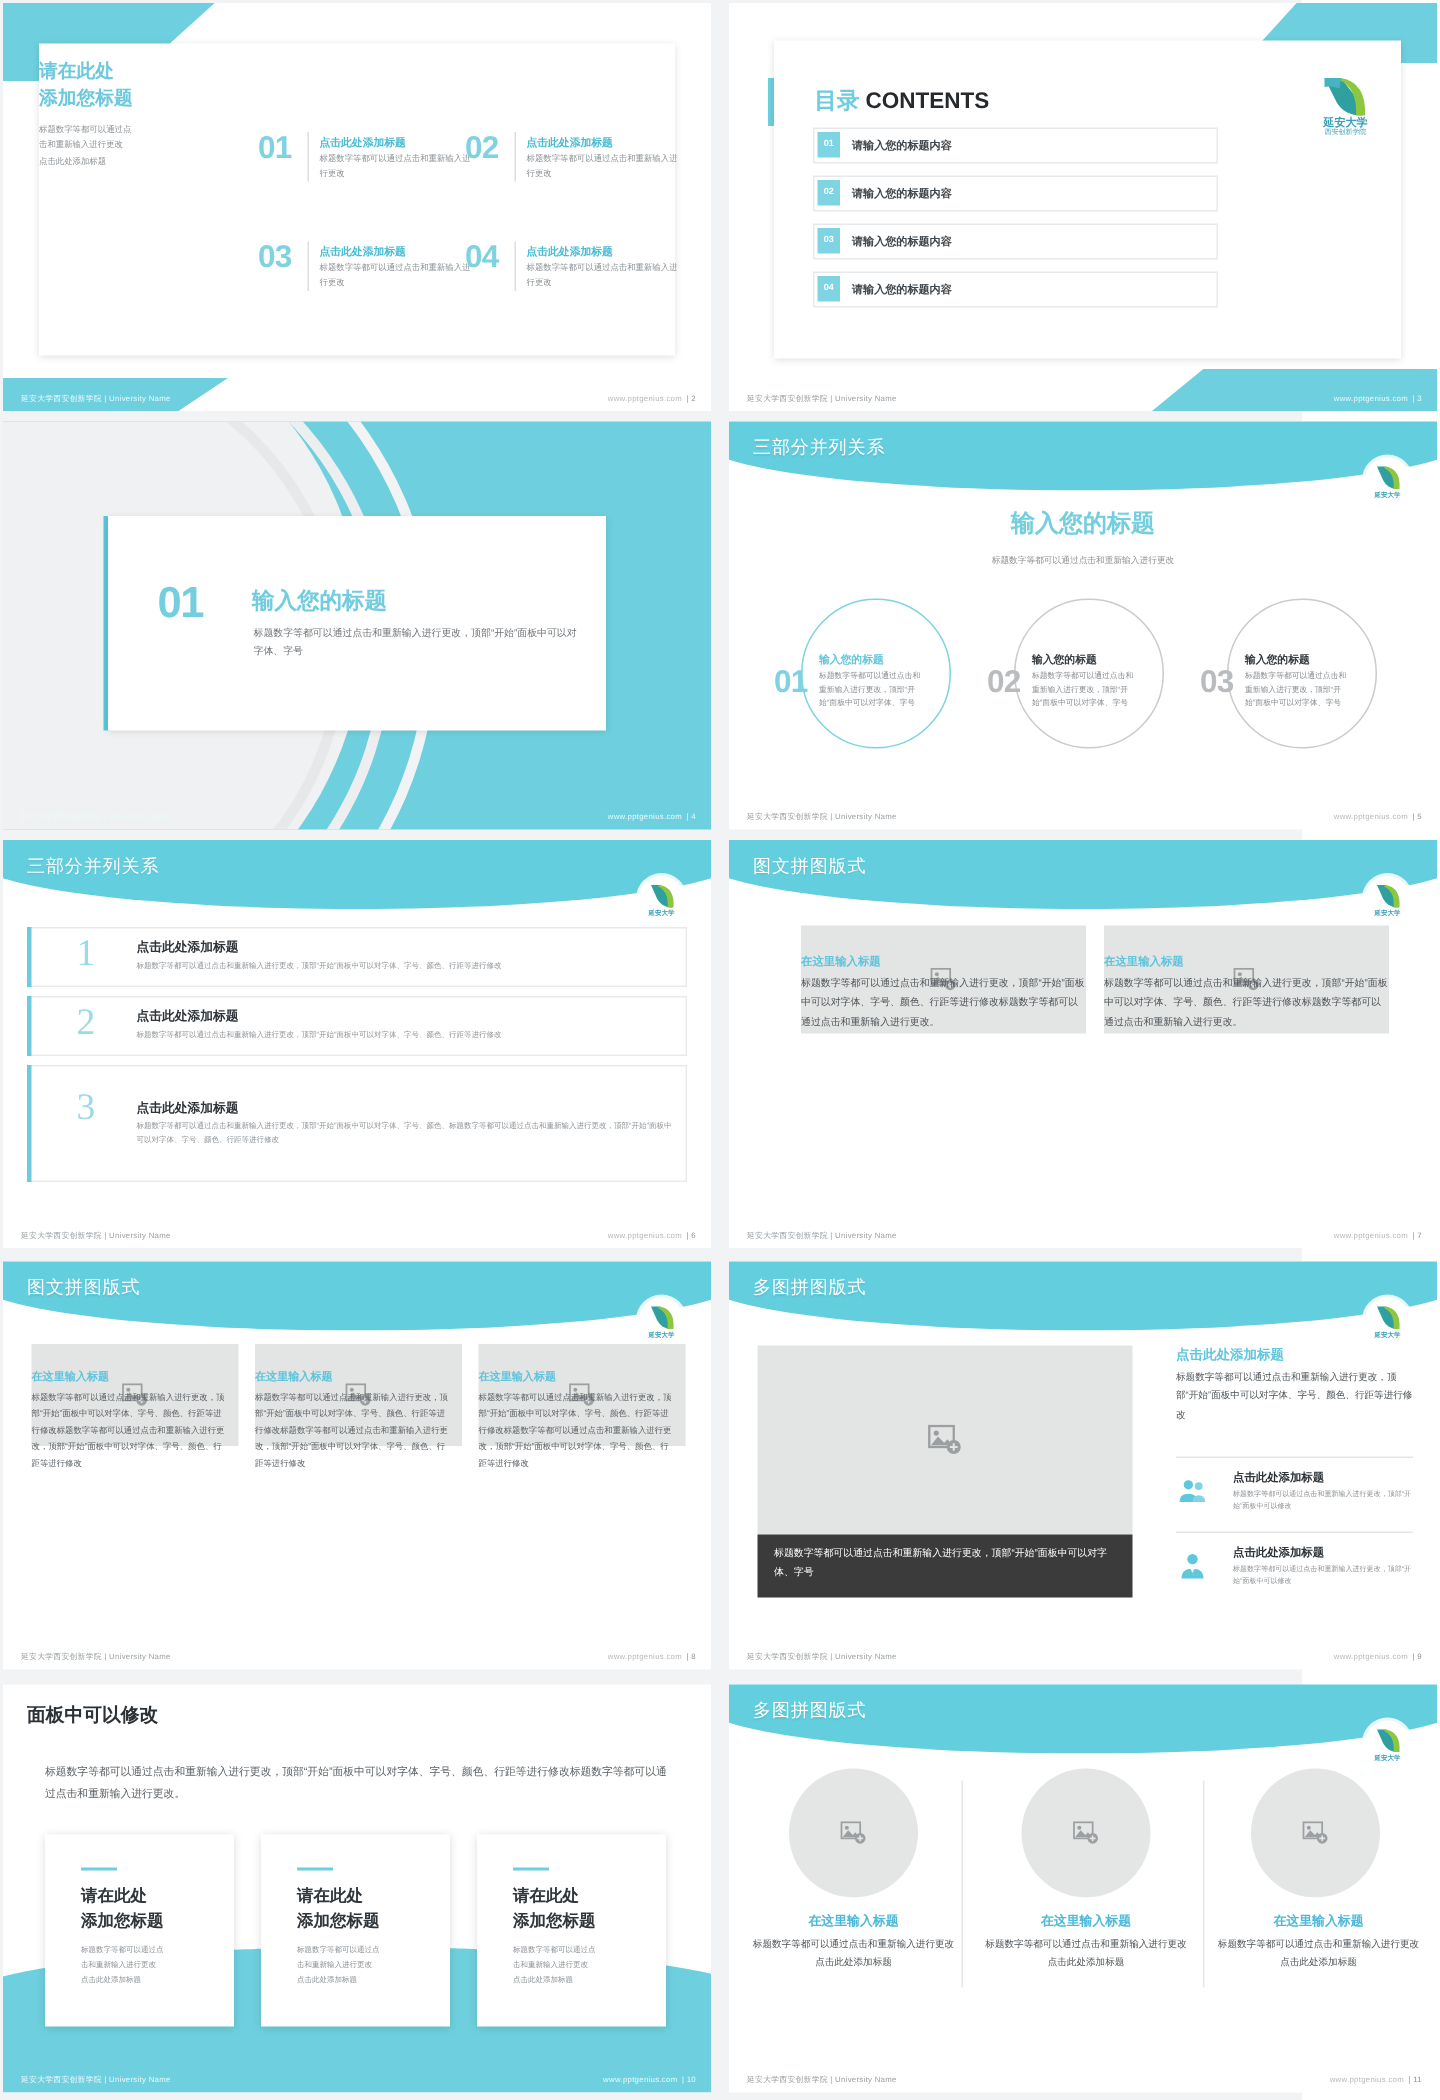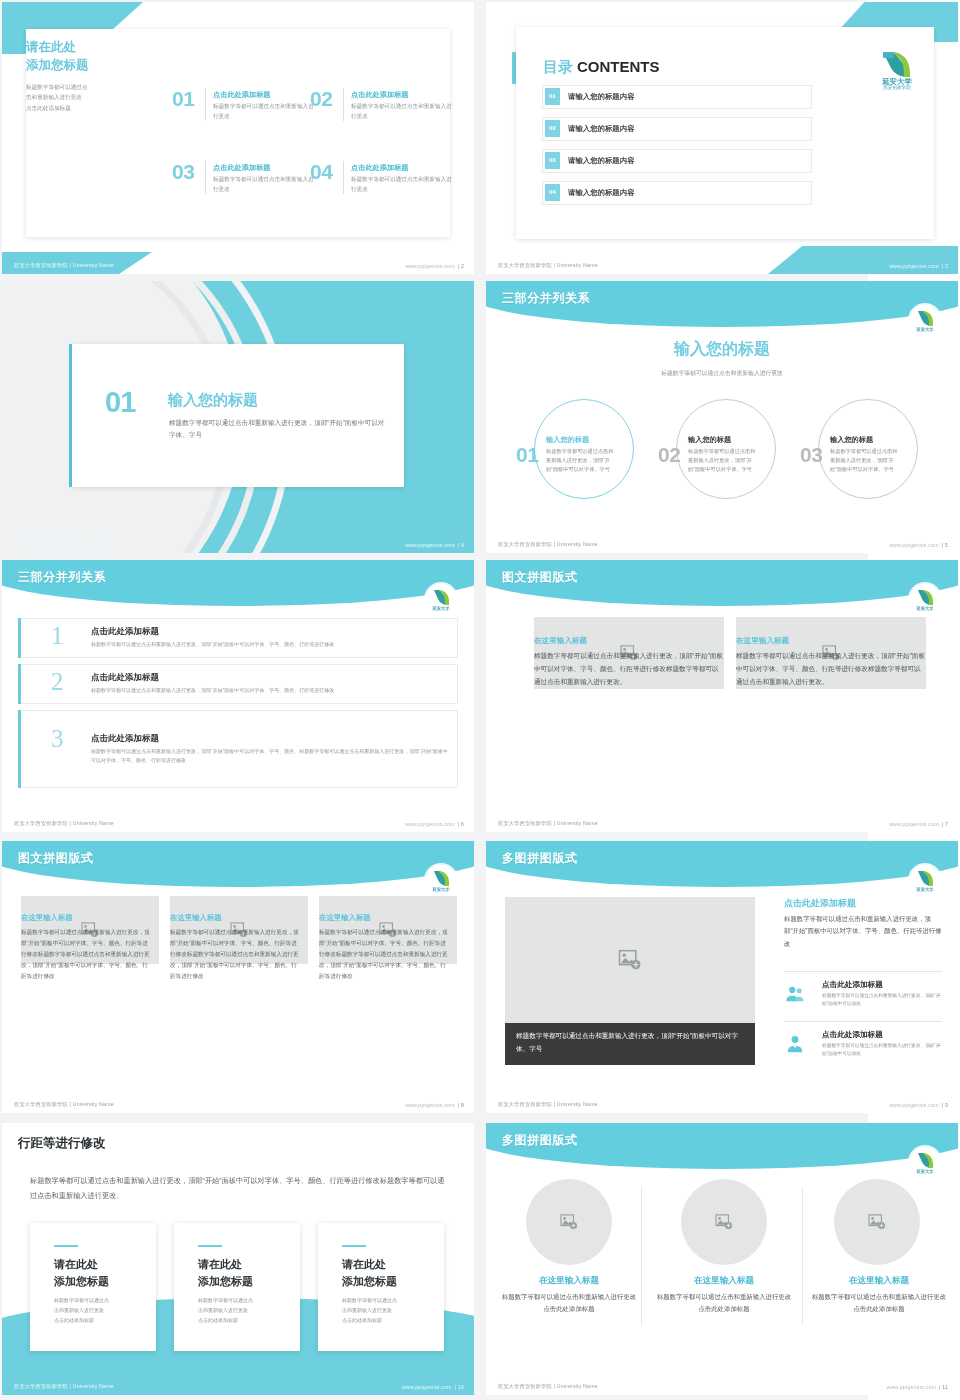--- a/index.html
+++ b/index.html
@@ -41,21 +41,21 @@
     position:absolute;left:0;top:0;width:472px;height:46px;overflow:hidden;
   }
   .banner .fill{
     position:absolute;left:-20px;top:-120px;width:512px;height:166px;
     background:#63cede;
     border-bottom-left-radius:60% 40px;
     border-bottom-right-radius:60% 40px;
   }
   .banner-title{
     position:absolute;left:16px;top:9px;
-    font-size:12px;font-weight:bold;color:#ffffff;letter-spacing:.6px;
+    font-size:12px;font-weight:normal;color:#ffffff;letter-spacing:.6px;
     text-shadow:0 1px 1px rgba(0,0,0,.08);
   }
   
   .logo-badge{
     position:absolute;right:18px;top:24px;width:30px;height:30px;border-radius:50%;
     background:#ffffff;box-shadow:0 0 0 2px rgba(255,255,255,.85);
     overflow:hidden;
   }
   .logo-badge svg{display:block}
   .logo-plain{position:absolute;right:14px;top:12px;width:46px;height:46px;}
@@ -559,21 +559,21 @@
     <span class="s9-rb">标题数字等都可以通过点击和重新输入进行更改，顶部“开始”面板中可以修改</span>
   </div>
 
   <div class="footer">
     <span class="foot-left">延安大学西安创新学院 | University Name</span>
     <span class="foot-right"><span>www.pptgenius.com</span><span class="pg">| <span>9</span></span></span>
   </div>
 </div>
 
 <div class="slide s-r4 s-c0">
-  <div class="s10-ttl">行距等进行修改</div>
+  <div class="s10-ttl">面板中可以修改</div>
   <div class="s10-b">标题数字等都可以通过点击和重新输入进行更改，顶部“开始”面板中可以对字体、字号、颜色、行距等进行修改标题数字等都可以通过点击和重新输入进行更改。</div>
 
   <div class="s10-wave">
         <div class="w"></div>
       </div>
 
   <div class="s10-card" style="left:28px">
     <span class="s10-dash"></span>
     <span class="s10-h" style="white-space:pre-line">请在此处
 添加您标题</span>

